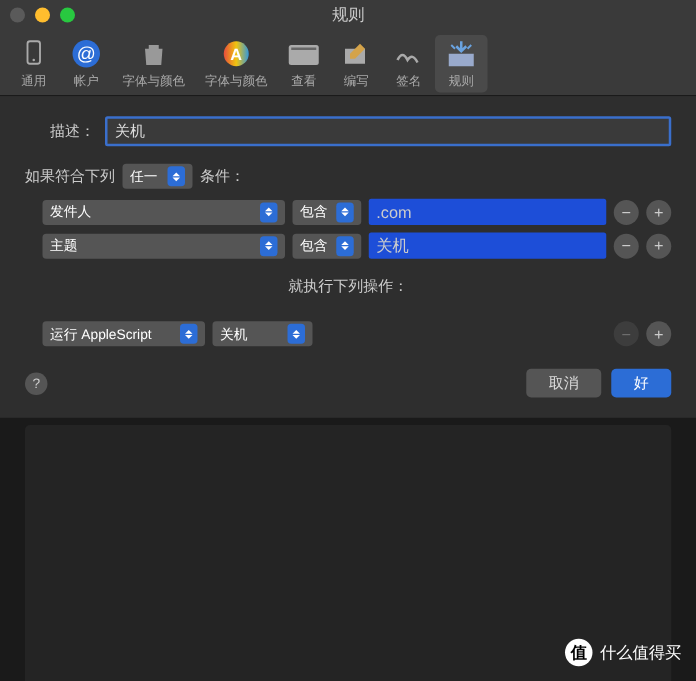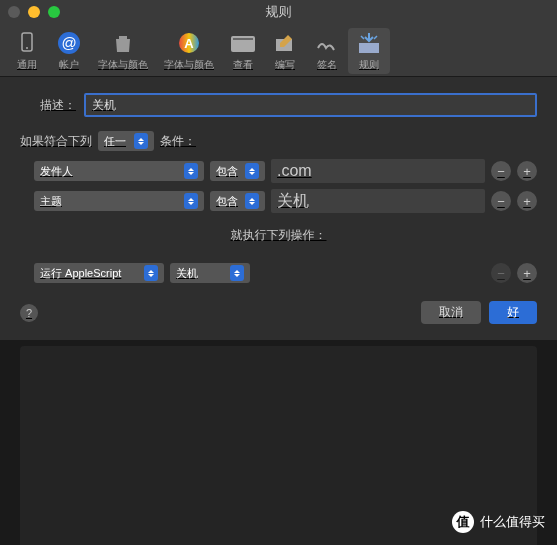--- a/index.html
+++ b/index.html
@@ -1,17 +1,17 @@
 <!DOCTYPE html>
 <html><head>
 <meta charset="utf-8">
 <style>
 * { box-sizing: border-box; margin: 0; padding: 0; font-family: -apple-system, "Helvetica Neue", sans-serif; }
 body { background: #1a1a1a; width: 557px; height: 545px; overflow: hidden; position: relative; }
-.window { background: #2e2e2e; width: 100%; text-decoration: underline; }
+.window { background: #2e2e2e; width: 100%; }
 .titlebar { height: 24px; display: flex; align-items: center; padding: 0 8px; background: #3a3a3a; position: relative; }
 .traffic { display: flex; gap: 8px; }
 .tlight { width: 12px; height: 12px; border-radius: 50%; }
 .tl-close { background: #5a5a5a; }
 .tl-min { background: #ffbd2e; }
 .tl-max { background: #28c840; }
 .title { position: absolute; left: 50%; transform: translateX(-50%); color: #ccc; font-size: 13px; }
 .toolbar { display: flex; gap: 0; padding: 4px 6px 2px; background: #3a3a3a; border-bottom: 1px solid #1a1a1a; }
 .tbitem { display: flex; flex-direction: column; align-items: center; gap: 2px; padding: 2px 8px; cursor: pointer; border-radius: 4px; }
 .tbitem.selected { background: #4a4a4a; }
@@ -23,23 +23,23 @@
 .txtinput { flex: 1; background: #3a3a3a; border: 2px solid #3a6fcc; border-radius: 2px; padding: 3px 6px; color: #ddd; font-size: 12px; }
 .static-txt { color: #ccc; font-size: 12px; text-align: center; }
 .dropdown { background: #555; border: none; border-radius: 3px; padding: 2px 6px; color: #fff; font-size: 11px; display: flex; align-items: center; justify-content: space-between; gap: 6px; cursor: pointer; }
 .dropdown.blue .arrows { background: #2c6dd6; }
 .arrows { width: 14px; height: 16px; display: flex; flex-direction: column; align-items: center; justify-content: center; border-radius: 3px; gap: 1px; }
 .arrows::before, .arrows::after { content: ""; width: 0; height: 0; border-left: 3px solid transparent; border-right: 3px solid transparent; }
 .arrows::before { border-bottom: 3px solid #fff; }
 .arrows::after { border-top: 3px solid #fff; }
 .cond-rows { display: flex; flex-direction: column; gap: 6px; margin: 8px 0 14px 0; padding-left: 14px; }
 .cond-row { display: flex; align-items: center; gap: 6px; }
-.dd-field { width: 170px; }
+.dd-field { width: 194px; }
 .dd-op { width: 55px; }
-.val-input { flex: 1; background: #404040; border: none; border-radius: 2px; padding: 3px 6px; color: #ccc; font-size: 16px; min-width: 0; }
+.val-input { flex: 1; background: #1d4ed8; border: none; border-radius: 2px; padding: 3px 6px; color: #ccc; font-size: 13px; min-width: 0; }
 .circ-btn { width: 20px; height: 20px; border-radius: 50%; background: #555; color: #ccc; display: flex; align-items: center; justify-content: center; font-size: 13px; cursor: pointer; flex-shrink: 0; }
 .circ-btn.disabled { opacity: 0.4; }
 .act-row { display: flex; align-items: center; gap: 6px; padding-left: 14px; margin: 8px 0 18px; }
 .dd-action { width: 130px; }
 .dd-target { width: 80px; }
 .footer { display: flex; align-items: center; justify-content: space-between; }
 .help { width: 18px; height: 18px; border-radius: 50%; background: #555; color: #ccc; display: flex; align-items: center; justify-content: center; font-size: 11px; cursor: pointer; }
 .btns { display: flex; gap: 8px; }
 .btn { padding: 3px 18px; border-radius: 4px; font-size: 12px; cursor: pointer; border: none; }
 .btn-cancel { background: #555; color: #ddd; }

